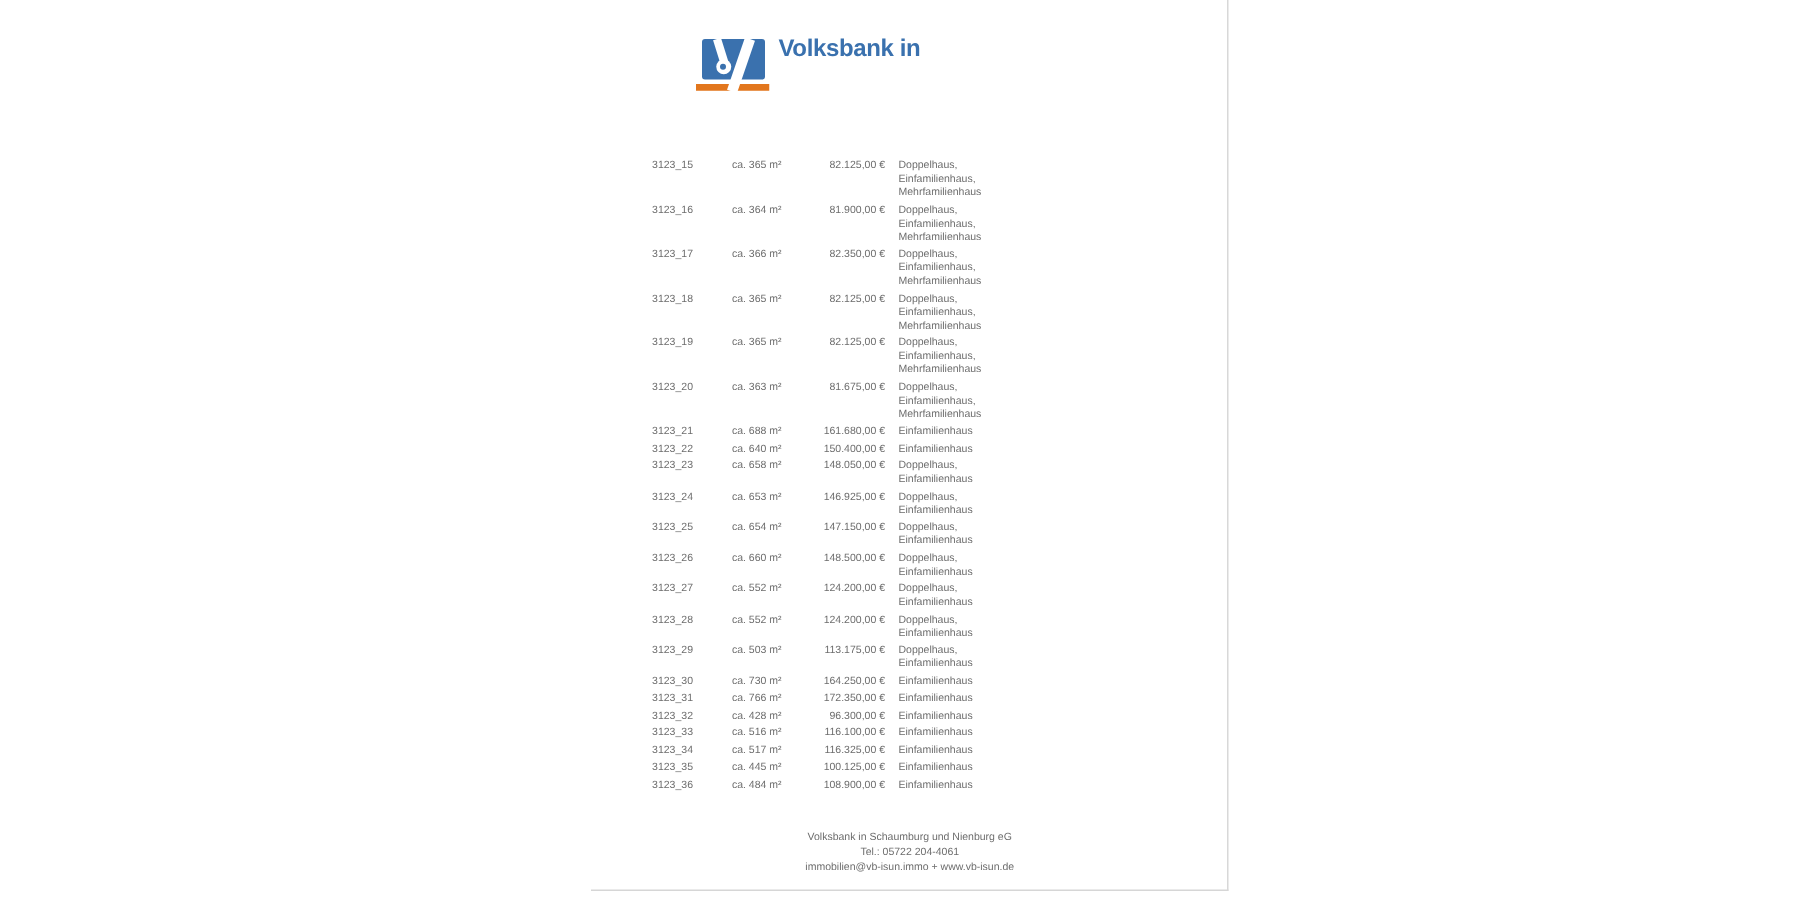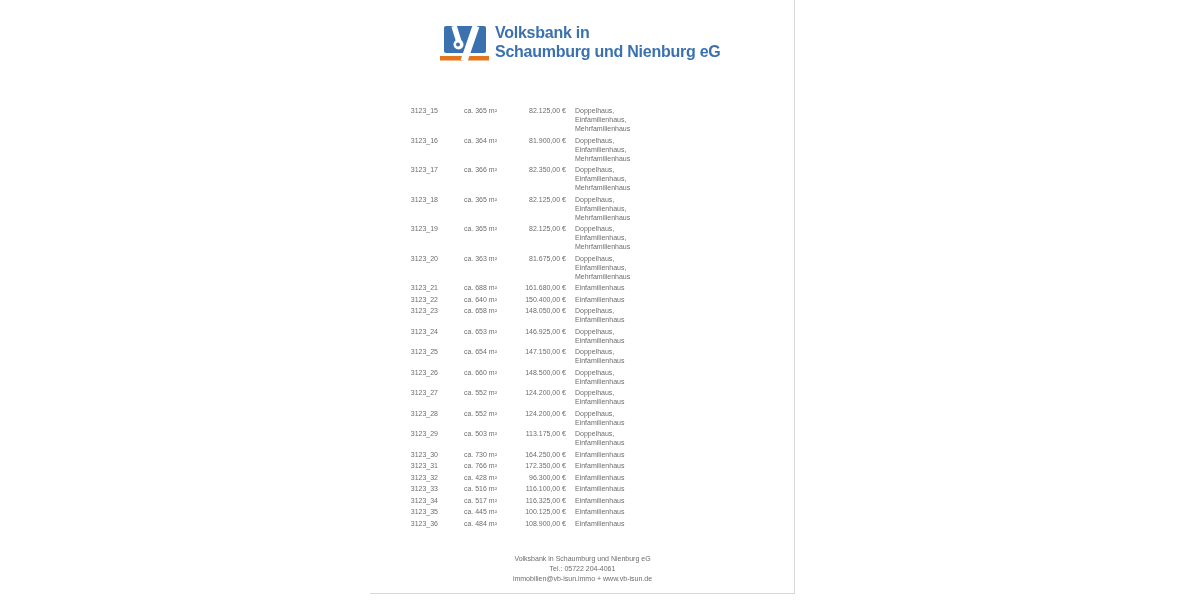--- a/index.html
+++ b/index.html
@@ -3,21 +3,21 @@
 <meta charset="utf-8">
 <style>
   * { margin: 0; padding: 0; box-sizing: border-box; }
   html, body { width: 1200px; height: 600px; background: #ffffff; overflow: hidden; }
   body { font-family: "Liberation Sans", sans-serif; position: relative; }
 
   .viewport { position: absolute; inset: 0; background: #ffffff; }
 
   .page {
     position: absolute;
-    left: 370px; top: 0;
+    left: 394px; top: 0;
     width: 425px; height: 594px;
     background: #ffffff;
     border-right: 1px solid #d8d8d8;
     border-bottom: 1px solid #d6d6d6;
   }
 
   
   .logo-block { position: absolute; left: 70px; top: 22px; }
   .logo-mark { position: absolute; left: 0; top: 4px; width: 49px; height: 36px; }
   .wordmark {
@@ -65,21 +65,20 @@
       <svg class="logo-mark" viewBox="0 0 49 36" width="49" height="36" xmlns="http://www.w3.org/2000/svg">
         <rect x="4" y="0" width="42" height="27" rx="2" fill="#3a71ae"></rect>
         <rect x="0" y="30" width="49" height="4.5" fill="#e2761d"></rect>
         <path d="M14 0 L19 16" stroke="#ffffff" stroke-width="5.5" fill="none"></path>
         <path d="M36 0 L24 35" stroke="#ffffff" stroke-width="7" fill="none"></path>
         <circle cx="18.5" cy="18.5" r="5" fill="#ffffff"></circle>
         <circle cx="18" cy="18.5" r="2" fill="#3a71ae"></circle>
       </svg>
       <div class="wordmark">
         <div>Volksbank in</div>
-        <div>Schaumburg und Nienburg eG</div>
       </div>
     </div>
 
     <table class="plots-table">
       <tbody>
   <tr>
     <td class="c-id">3123_15</td>
     <td class="c-size">ca. 365 m²</td>
     <td class="c-price">82.125,00 €</td>
     <td class="c-types">Doppelhaus, Einfamilienhaus, Mehrfamilienhaus</td>

